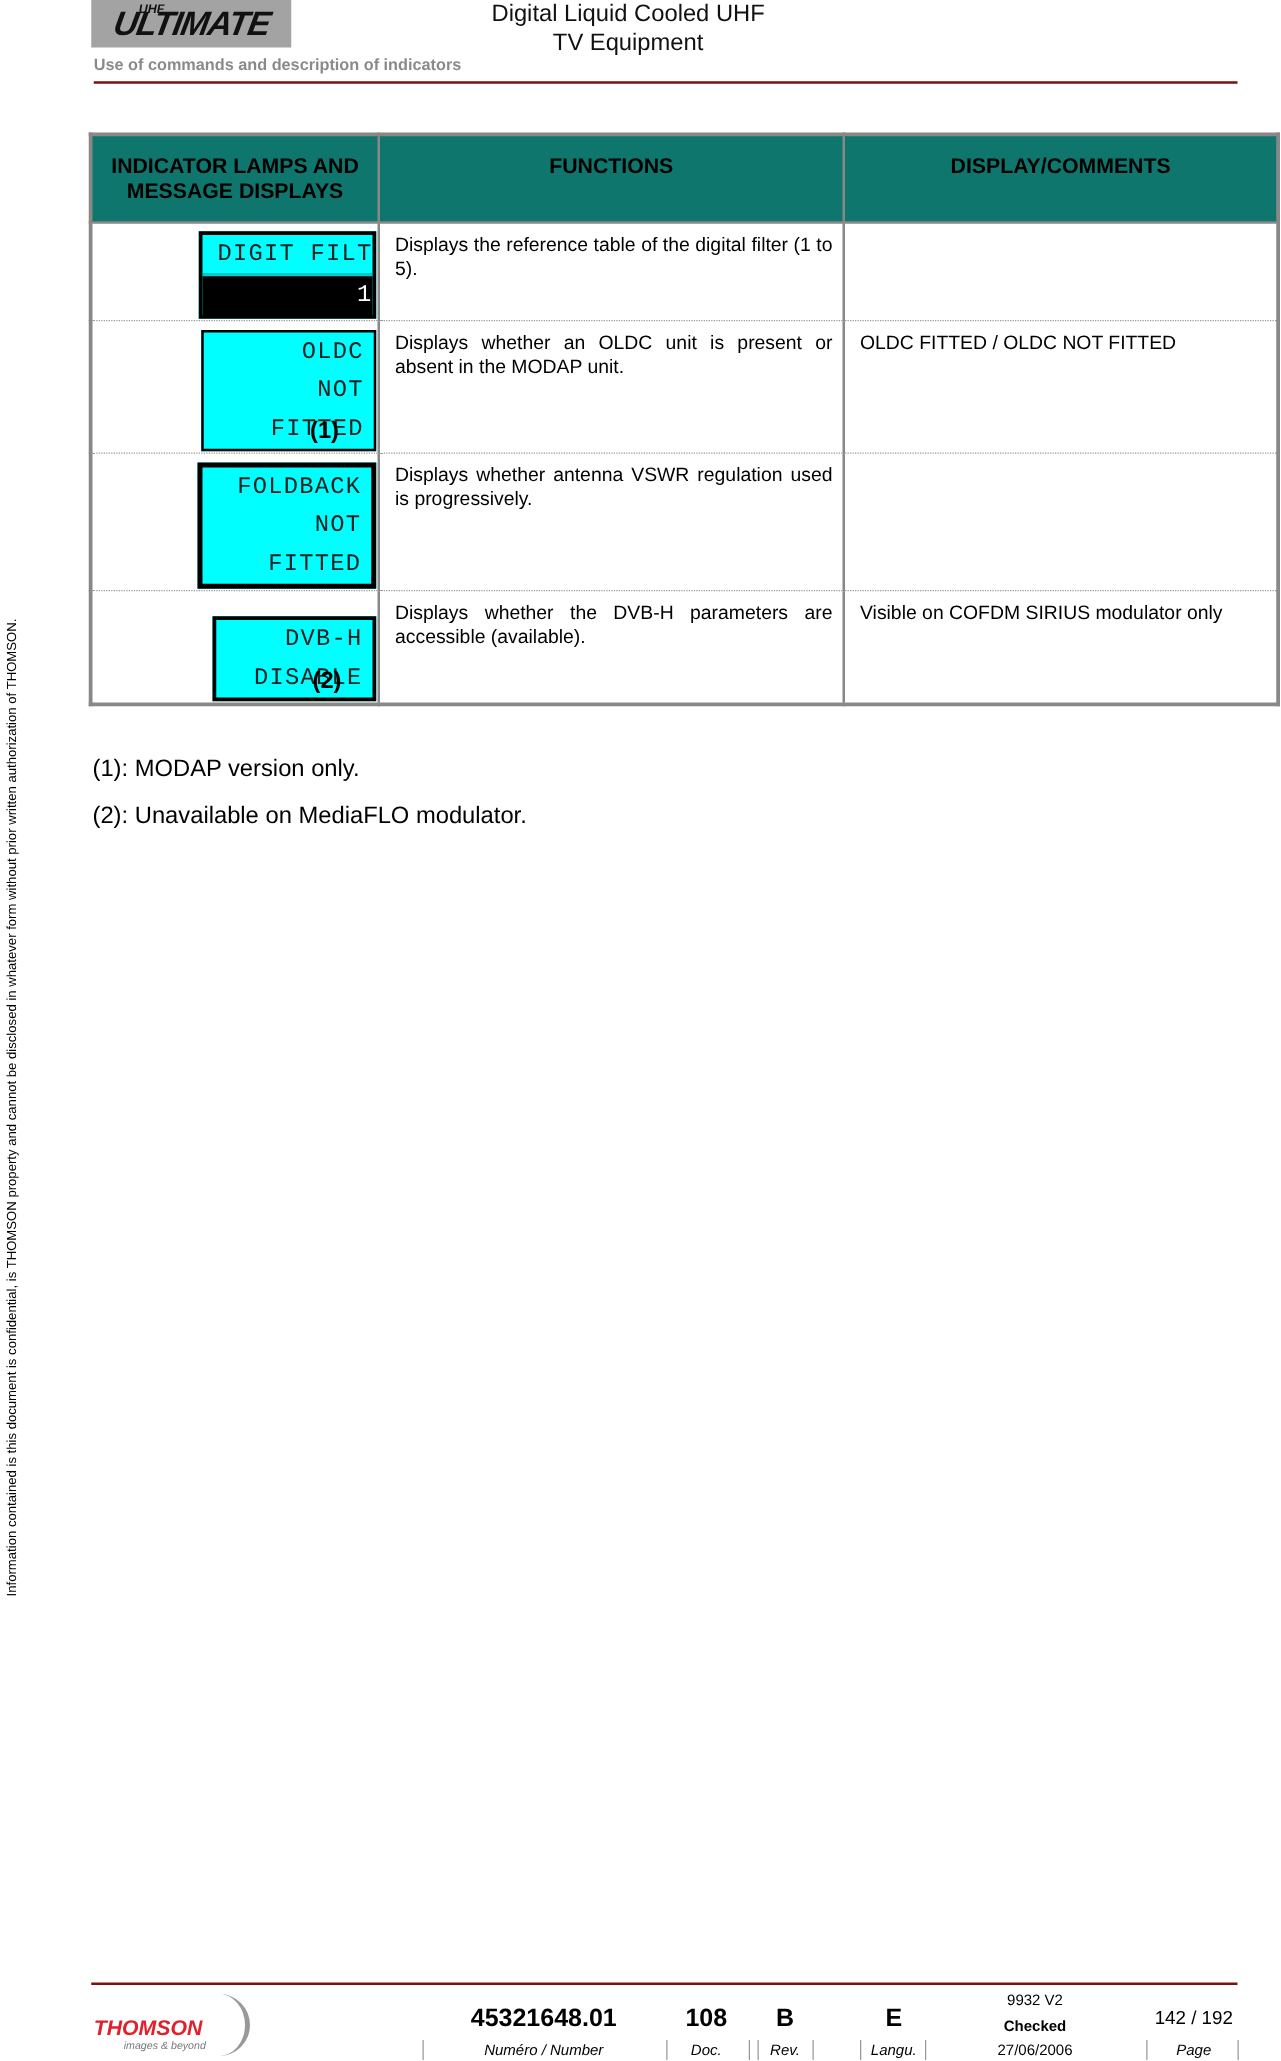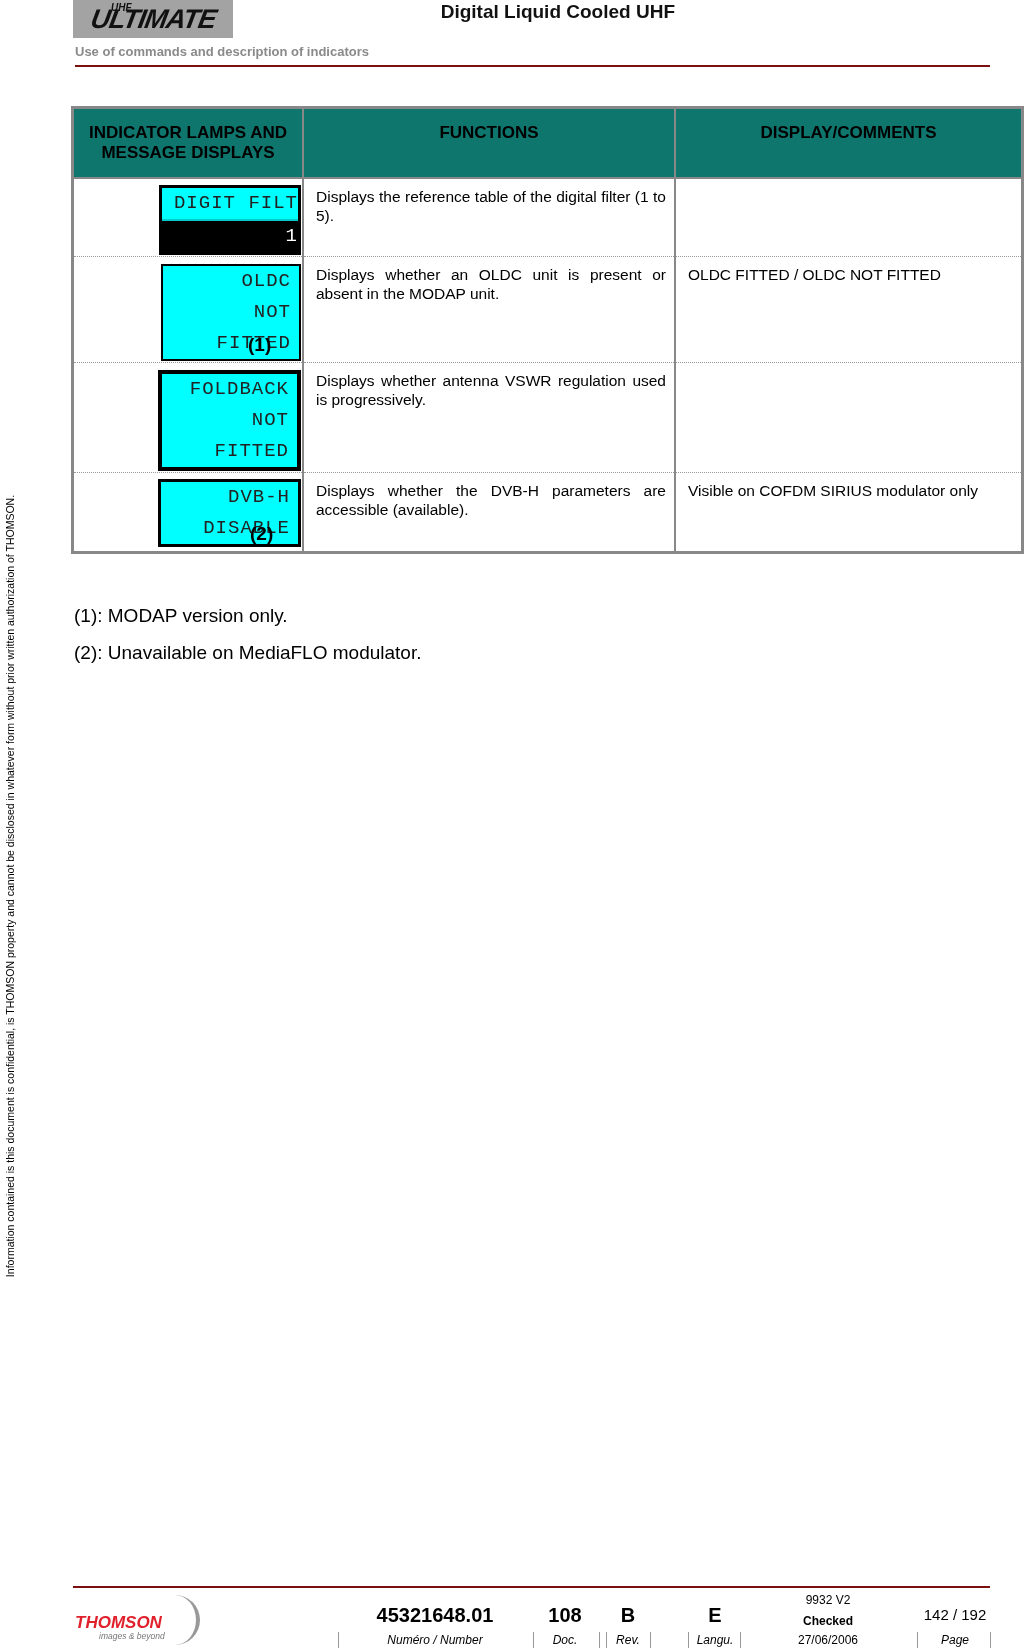--- a/index.html
+++ b/index.html
@@ -1,21 +1,21 @@
 <!DOCTYPE html>
 <html><head>
 <meta charset="utf-8">
 <style>
   html, body { margin:0; padding:0; background:#fff; }
   body { width:1025px; height:1649px; position:relative; overflow:hidden; font-family:"Liberation Sans", sans-serif; color:#000; }
   .side-note { position:absolute; left:-440px; top:880px; width:900px; transform:rotate(-90deg); transform-origin:center; font-size:10.5px; white-space:nowrap; text-align:center; color:#000; }
   .hdr-logo { position:absolute; left:73px; top:0; width:160px; height:38px; background:#a3a3a3; display:flex; align-items:center; justify-content:center; }
   .hdr-logo span { font-family:"Liberation Sans", sans-serif; font-weight:bold; font-style:italic; font-size:27px; letter-spacing:-1px; color:#111; transform:skewX(-10deg); }
   .hdr-logo small { position:absolute; left:38px; top:2px; font-size:10px; font-weight:bold; font-style:italic; color:#111; }
-  .hdr-title { position:absolute; left:330px; top:0; width:345px; text-align:right; font-weight:bold; font-size:19px; line-height:23px; color:#111; }
+  .hdr-title { position:absolute; left:330px; top:0; width:345px; text-align:center; font-weight:normal; font-size:19px; line-height:23px; color:#111; }
   .hdr-sub { position:absolute; left:75px; top:44px; font-size:13px; color:#8a8a8a;font-weight:bold; }
   .hdr-line { position:absolute; left:75px; top:65px; width:915px; height:2px; background:#7a1010; }
 
   table.main { position:absolute; left:71px; top:106px; width:953px; border-collapse:collapse; border:3px solid #888; }
   table.main th { background:#0f766e; font-weight:bold; font-size:17px; text-align:center; vertical-align:top; padding:14px 6px 8px; border:2px solid #888; height:46px; }
   table.main td { border-left:2px solid #888; border-right:2px solid #888; border-top:1px dotted #999; vertical-align:top; font-size:15.5px; line-height:19px; }
   td.c1 { width:226px; text-align:right; position:relative; }
   td.c2 { width:350px; padding:8px 8px 6px 12px; text-align:justify; }
   td.c3 { padding:8px 10px 6px 12px; }
   .lcd { display:inline-block; background:#00ffff; border:3px solid #000; font-family:"Liberation Mono", monospace; font-size:19px; color:#222; letter-spacing:1px; line-height:31px; padding:0 8px; box-sizing:border-box; }
@@ -37,20 +37,21 @@
 <body>
 
 <div class="side-note">Information contained is this document is confidential, is THOMSON property and cannot be disclosed in whatever form without prior written authorization of THOMSON.</div>
 
 <div class="hdr-logo">
   <small>UHF</small>
   <span>ULTIMATE</span>
 </div>
 <div class="hdr-title">
   <div>Digital Liquid Cooled UHF</div>
+  <div>TV Equipment</div>
 </div>
 <div class="hdr-sub">Use of commands and description of indicators</div>
 <div class="hdr-line"></div>
 
 <table class="main">
   <thead>
     <tr>
       <th>INDICATOR LAMPS AND MESSAGE DISPLAYS</th>
       <th>FUNCTIONS</th>
       <th>DISPLAY/COMMENTS</th>
@@ -83,21 +84,21 @@
         <div class="lcd" style="margin-top:6px;width:143px;border-width:4px;">
           <span style="display:block">FOLDBACK</span>
           <span style="display:block">NOT FITTED</span>
         </div>
       </td>
       <td class="c2">Displays whether antenna VSWR regulation used is progressively.</td>
       <td class="c3"></td>
     </tr>
     <tr style="height:80px">
       <td class="c1">
-        <div class="lcd" style="margin:5px 0 0 -30px;width:143px;">
+        <div class="lcd" style="margin:19px 0 0 -30px;width:131px;">
           <span style="display:block">DVB-H</span>
           <span style="display:block">DISABLE</span>
         </div>
         <span class="note-ref" style="left:176px">(2)</span>
       </td>
       <td class="c2">Displays whether the DVB-H parameters are accessible (available).</td>
       <td class="c3">Visible on COFDM SIRIUS modulator only</td>
     </tr>
   </tbody>
 </table>

